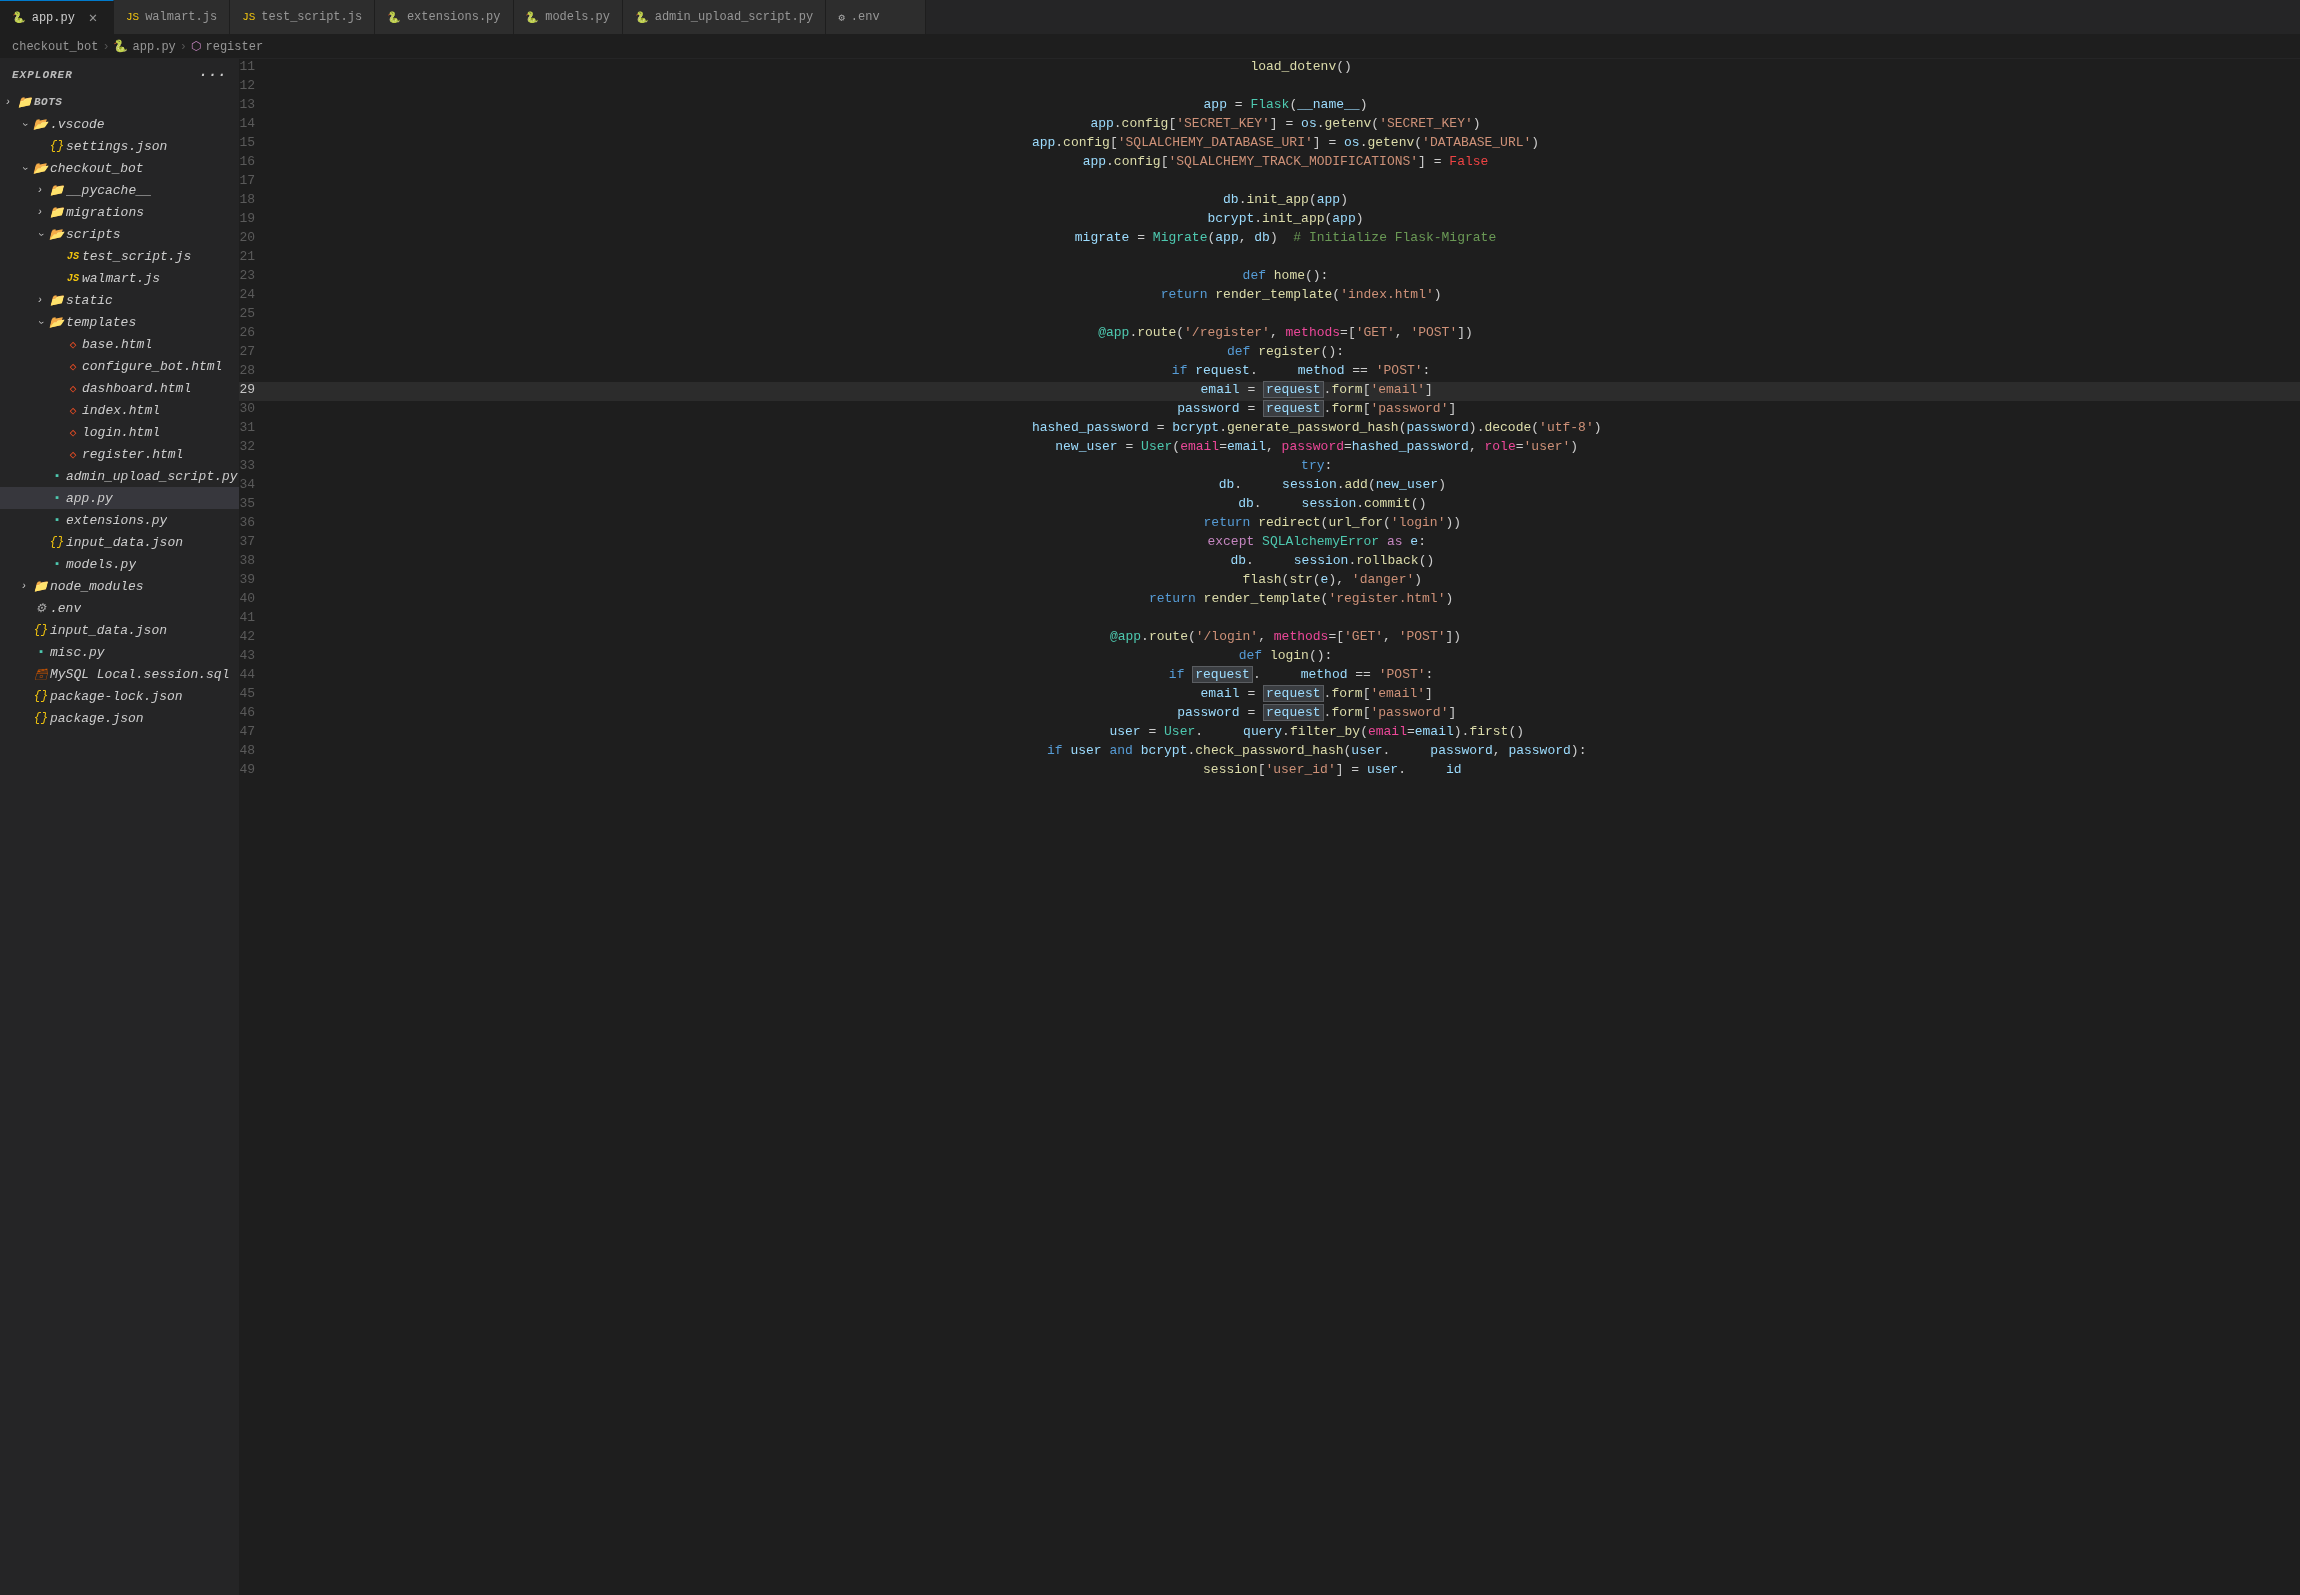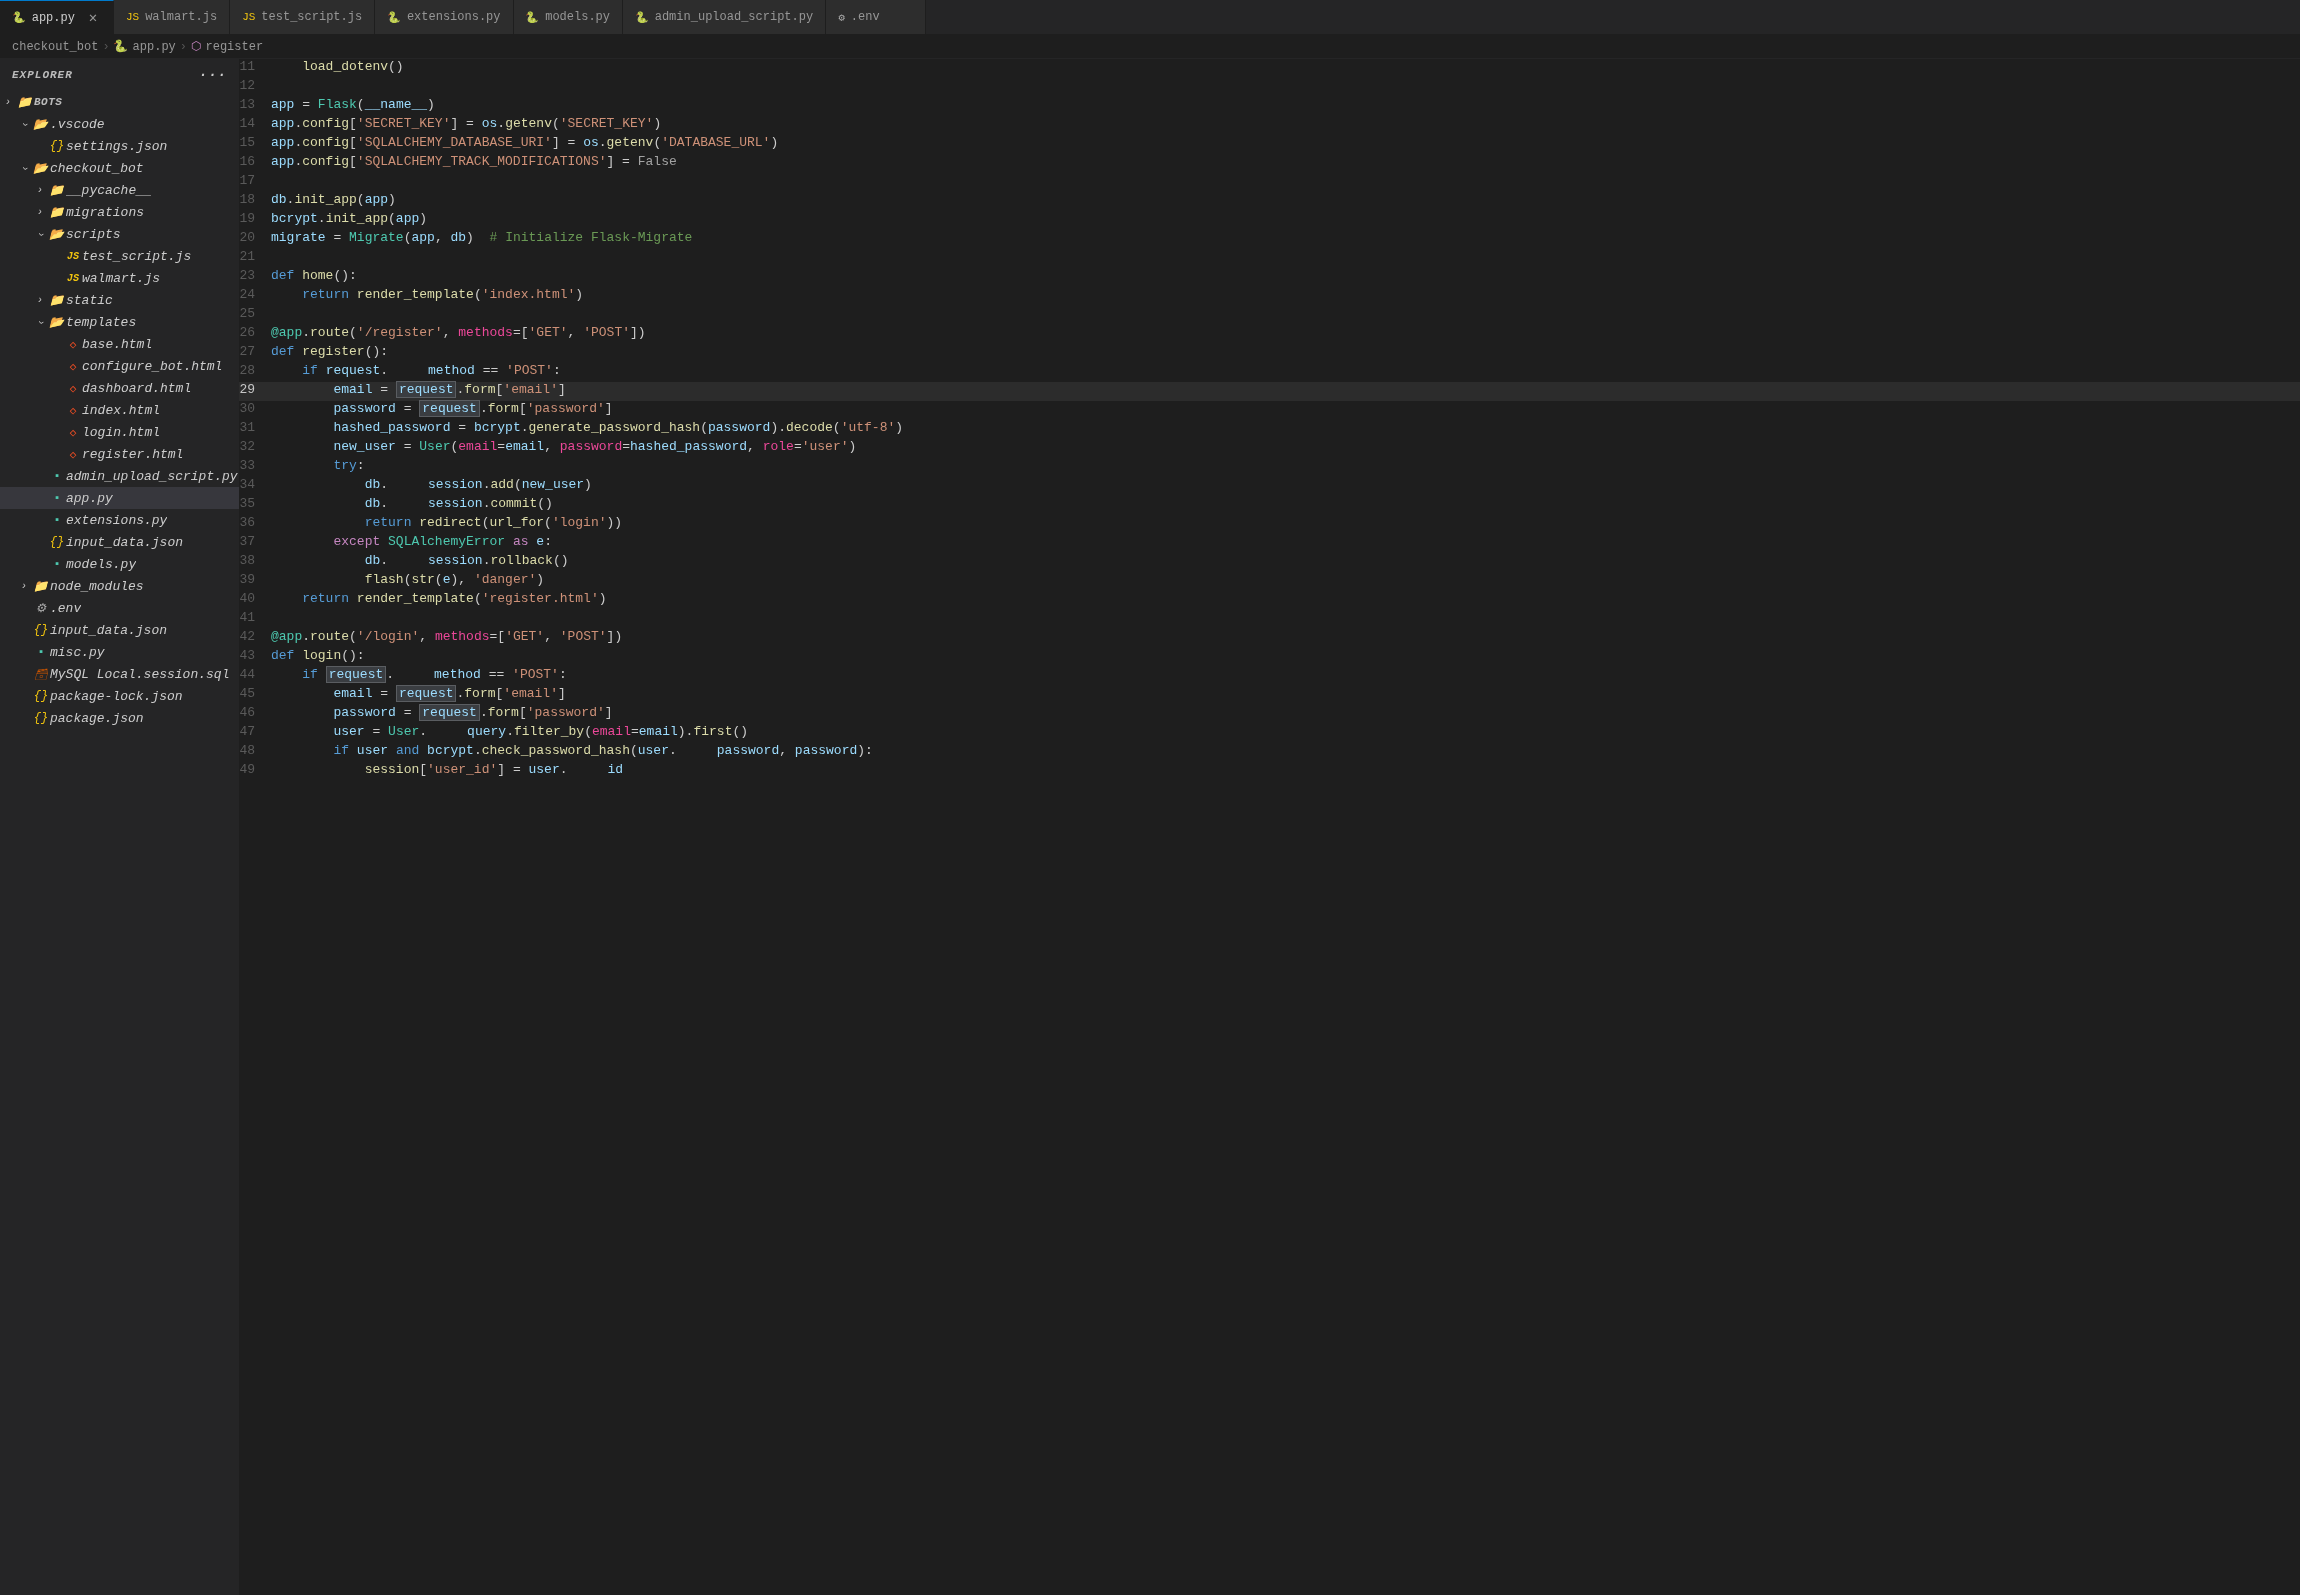--- a/index.html
+++ b/index.html
@@ -169,35 +169,36 @@
       text-align: right;
       min-width: 32px;
       padding-right: 16px;
       user-select: none;
       flex-shrink: 0;
     }
     .line-num.active { color: #c6c6c6; }
     .line-code {
       flex: 1;
       white-space: pre;
+      text-align: center;
     }
 
     
     .kw { color: #569cd6; } 
     .kw2 { color: #c586c0; } 
     .fn { color: #dcdcaa; } 
     .str { color: #ce9178; } 
     .cmt { color: #6a9955; } 
     .cls { color: #4ec9b0; } 
     .var { color: #9cdcfe; } 
     .op { color: #cccccc; } 
     .dec { color: #4ec9b0; }
     .param { color: #ec4899; }
     .punc { color: #cccccc; }
-    .bool { color: #a3a3a3; }
+    .bool { color: #ef4444; }
     .attr { color: #9cdcfe; margin-left: 40px; }
     .highlight-box {
       background: #3a3d41;
       border: 1px solid #5a5d61;
       padding: 0 2px;
     }
 
     ::-webkit-scrollbar { width: 6px; height: 6px; }
     ::-webkit-scrollbar-track { background: #1e1e1e; }
     ::-webkit-scrollbar-thumb { background: #424242; border-radius: 3px; }

